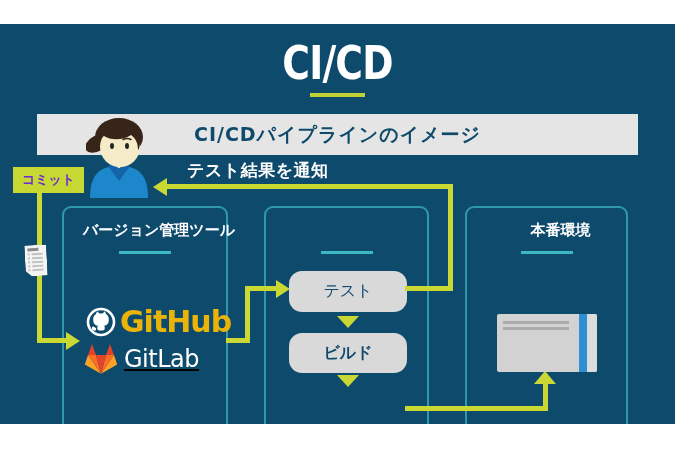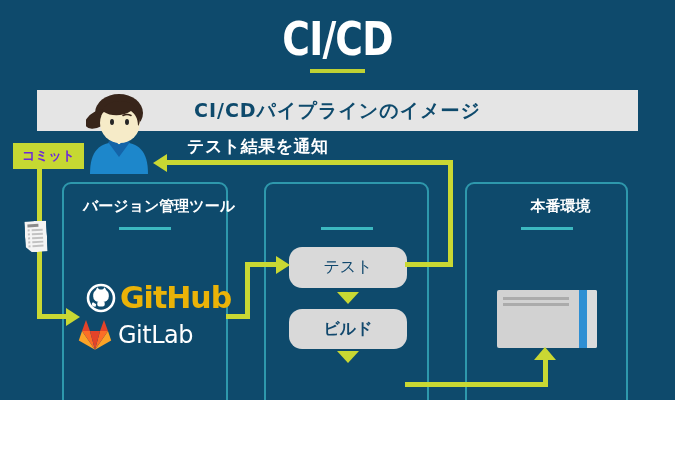--- a/index.html
+++ b/index.html
@@ -1,19 +1,20 @@
 <!DOCTYPE html>
 <html><head>
 <meta charset="utf-8">
 <style>
   html,body{margin:0;padding:0;}
   .stage{
     position:relative;width:675px;height:400px;overflow:hidden;
     background:#0E4A6C;
     font-family:"DejaVu Sans","Liberation Sans",sans-serif;
+    margin-top:24px;
   }
   
   .main-title{
     position:absolute;top:12px;left:0;width:675px;text-align:center;
     color:#ffffff;font-size:46px;font-weight:800;letter-spacing:-1px;
     transform:scaleX(.82);transform-origin:center;
   }
   .main-title-underline{
     position:absolute;top:69px;left:310px;width:55px;height:4px;background:#BFD134;
   }
@@ -35,21 +36,21 @@
   .panel-underline{
     position:absolute;top:43px;left:50%;width:52px;height:3px;margin-left:-26px;
     background:#3CB8C0;
   }
   .panel-version{left:62px;width:166px;}
   .panel-cicd{left:264px;width:165px;}
   .panel-prod{left:465px;width:163px;}
   
   .logo-row{position:absolute;display:flex;align-items:center;}
   .github-row{left:22px;top:96px;}
-  .gitlab-row{left:13px;top:134px;}
+  .gitlab-row{left:19px;top:134px;text-decoration:underline;}
   .github-text{color:#eab308;font-size:30px;font-weight:800;letter-spacing:-1px;margin-left:4px;}
   .gitlab-text{color:#fff;font-size:24px;font-weight:400;letter-spacing:-.5px;margin-left:5px;}
   
   .step-box{
     position:absolute;left:23px;width:118px;height:40px;background:#D9D9D9;
     border-radius:13px;display:flex;align-items:center;justify-content:center;
     color:#11486D;font-size:16px;font-weight:500;
   }
   .step-test{top:63px;height:41px;}
   .step-build{top:125px;font-weight:bold;}

